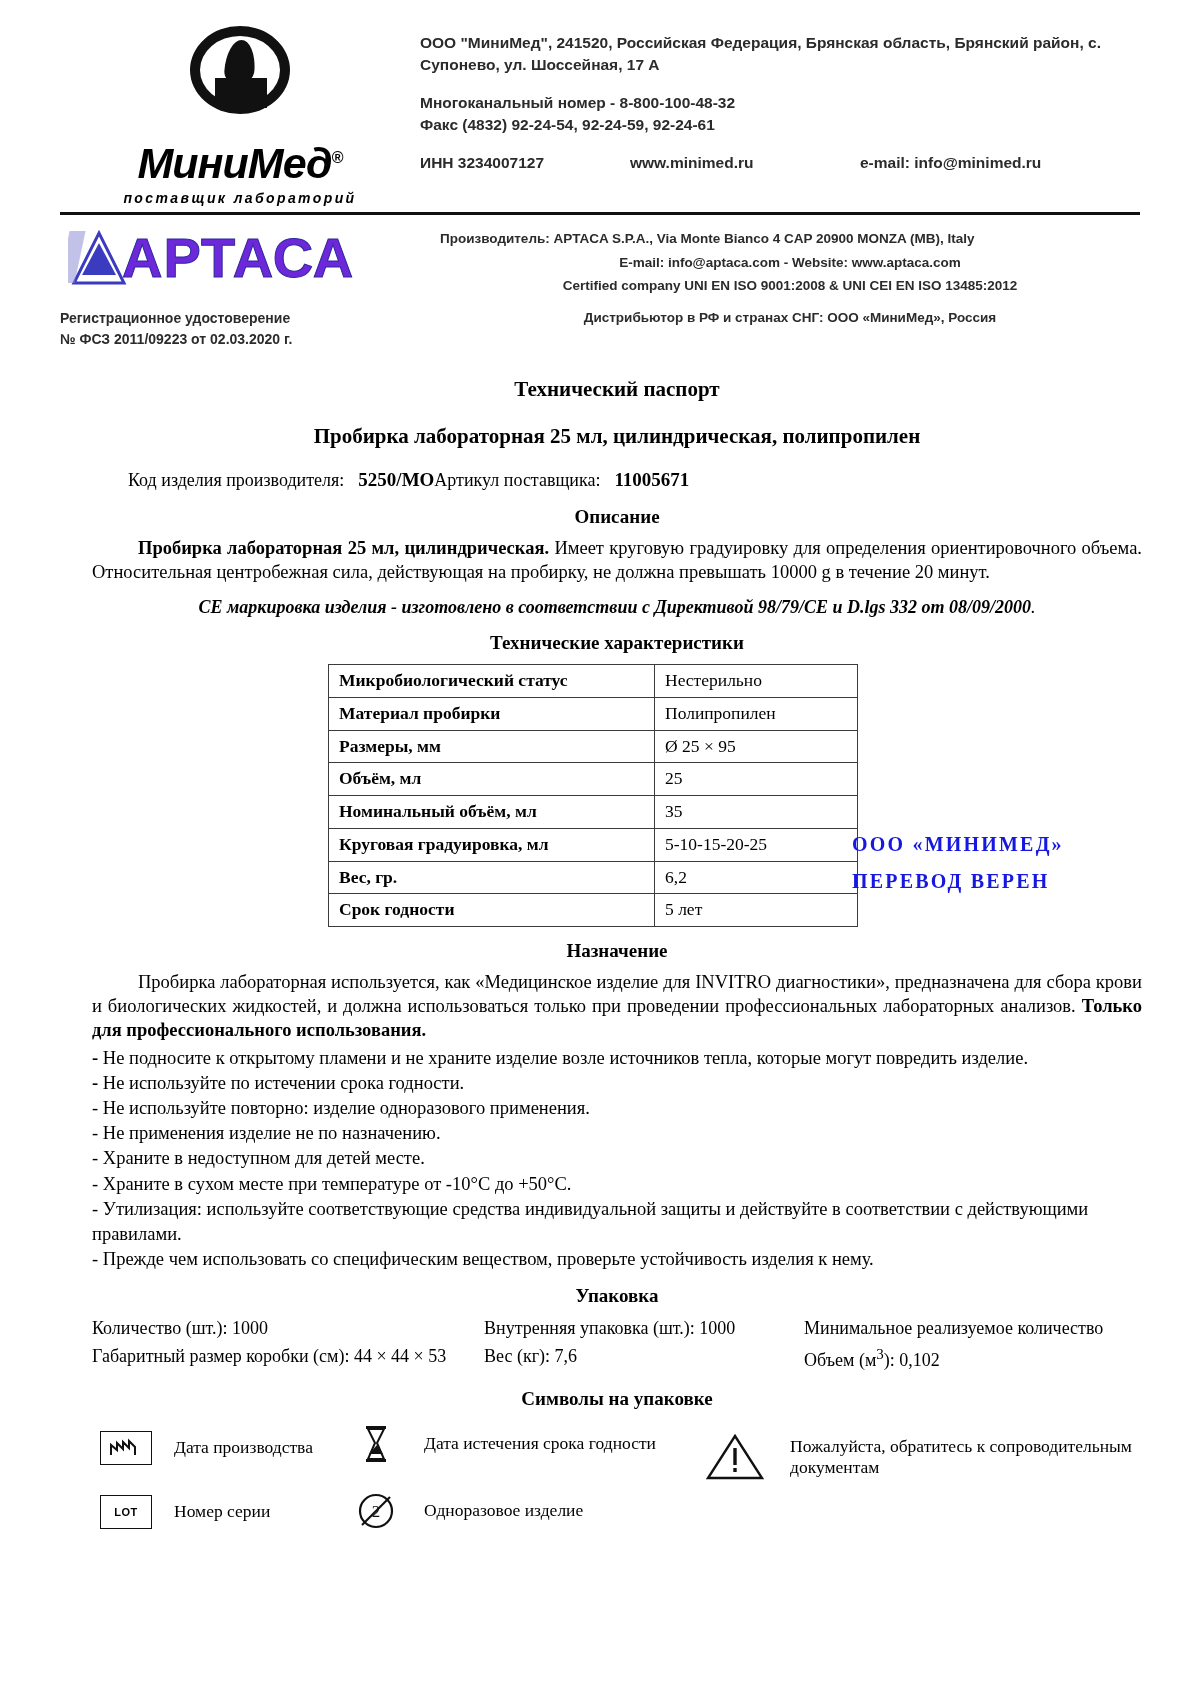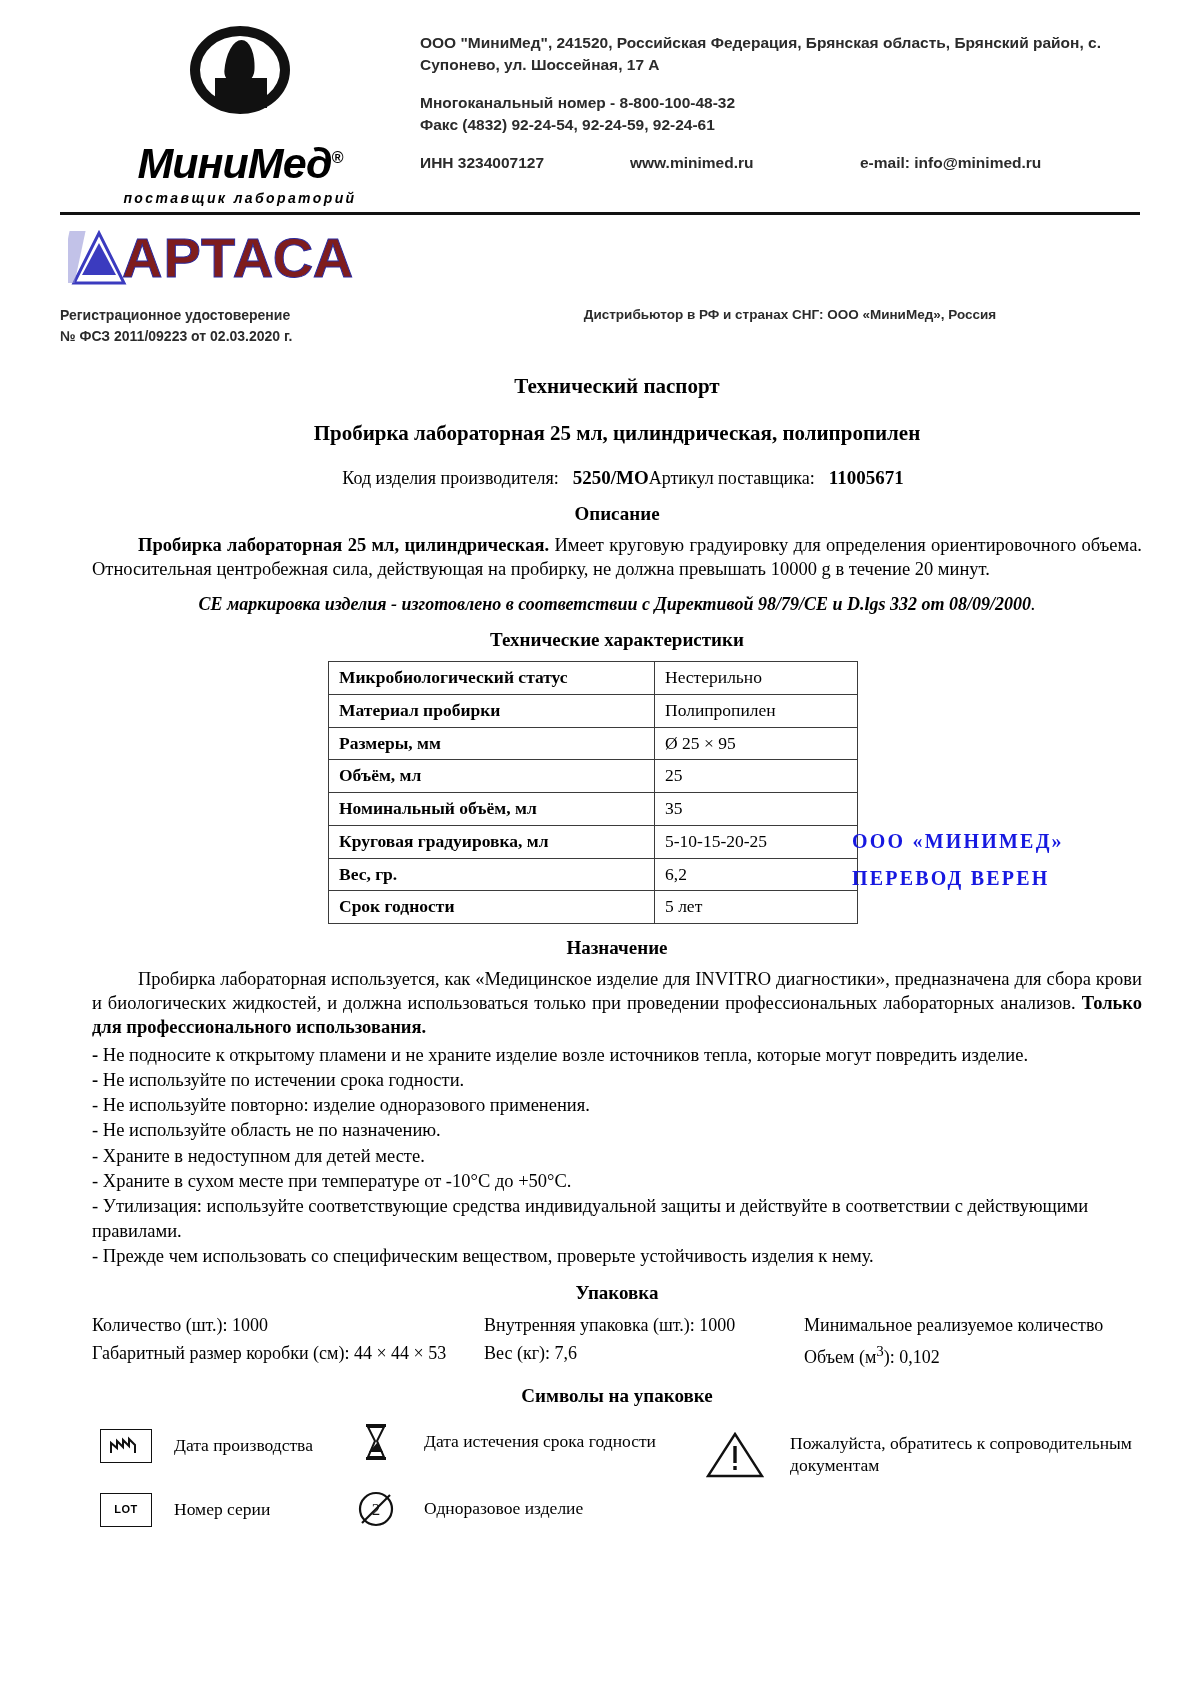--- a/index.html
+++ b/index.html
@@ -130,21 +130,21 @@
   .aptaca-logo {
     width: 380px;
     flex: 0 0 380px;
     position: relative;
     height: 72px;
   }
   .aptaca-word {
     font-family: "Liberation Sans", "DejaVu Sans", sans-serif;
     font-weight: bold;
     font-size: 56px;
-    color: #7f1d1d;
+    color: #6d28d9;
     letter-spacing: 1px;
     line-height: 70px;
     padding-left: 62px;
     -webkit-text-stroke: 1px #2a2a9e;
   }
   .aptaca-tri {
     position: absolute;
     left: 8px;
     top: 6px;
     width: 62px;
@@ -201,21 +201,21 @@
     margin: 26px 0 0 0;
   }
   h2.prod-title {
     text-align: center;
     font-size: 21px;
     font-weight: bold;
     margin: 20px 0 0 0;
   }
   .codes-row {
     display: flex;
-    justify-content: center;
+    justify-content: flex-start;
     margin-top: 18px;
     font-size: 18px;
   }
   .codes-row .lbl { font-weight: normal; }
   .codes-row .val { font-weight: bold; margin-left: 14px; font-size: 19px;}
   .code-left { padding-left: 36px; }
   .code-right { padding-right: 24px; }
 
   .section-head {
     text-align: center;
@@ -368,20 +368,25 @@
 
   <div class="aptaca">
     <div class="aptaca-logo">
       <svg class="aptaca-tri" viewBox="0 0 62 58">
         <polygon points="6,54 31,4 56,54" fill="none" stroke="#3b3bbf" stroke-width="3"></polygon>
         <polygon points="14,46 31,14 48,46" fill="#3b3bbf"></polygon>
         <rect x="2" y="2" width="16" height="52" fill="#8f8fd6" opacity="0.55" transform="skewX(-12)"></rect>
       </svg>
       <div class="aptaca-word">АРТАСА</div>
     </div>
+    <div class="aptaca-info">
+      <div class="l1">Производитель: APTACA S.P.A., Via Monte Bianco 4 CAP 20900 MONZA (MB), Italy</div>
+      <div class="l2">E-mail: info@aptaca.com - Website: www.aptaca.com</div>
+      <div class="l3">Certified company UNI EN ISO 9001:2008 &amp; UNI CEI EN ISO 13485:2012</div>
+    </div>
   </div>
 
   <div class="reg-row">
     <div class="reg-left">
       <div>Регистрационное удостоверение</div>
       <div>№ ФСЗ 2011/09223 от 02.03.2020 г.</div>
     </div>
     <div class="reg-right">Дистрибьютор в РФ и странах СНГ: ООО «МиниМед», Россия</div>
   </div>
 
@@ -449,21 +454,21 @@
       </div>
     </div>
 
     <div class="section-head">Назначение</div>
     <p class="just"><span>Пробирка лабораторная используется, как «Медицинское изделие для INVITRO диагностики», предназначена для сбора крови и биологических жидкостей, и должна использоваться только при проведении профессиональных лабораторных анализов. </span><b>Только для профессионального использования.</b></p>
 
     <ul class="instr">
       <li><b>-</b><span> Не подносите к открытому пламени и не храните изделие возле источников тепла, которые могут повредить изделие.</span></li>
       <li><b>-</b><span> Не используйте по истечении срока годности.</span></li>
       <li><span>-</span><span> Не используйте повторно: изделие одноразового применения.</span></li>
-      <li><span>-</span><span> Не используйте область не по назначению.</span></li>
+      <li><span>-</span><span> Не применения изделие не по назначению.</span></li>
       <li><span>-</span><span> Храните в недоступном для детей месте.</span></li>
       <li><span>-</span><span> Храните в сухом месте при температуре от -10°C до +50°C.</span></li>
       <li><span>-</span><span> Утилизация: используйте соответствующие средства индивидуальной защиты и действуйте в соответствии с действующими правилами.</span></li>
       <li><span>-</span><span> Прежде чем использовать со специфическим веществом, проверьте устойчивость изделия к нему.</span></li>
     </ul>
 
     <div class="section-head">Упаковка</div>
     <div class="pack-grid">
       <div class="pack-col pack-c1">
         <div>Количество (шт.): 1000</div>

